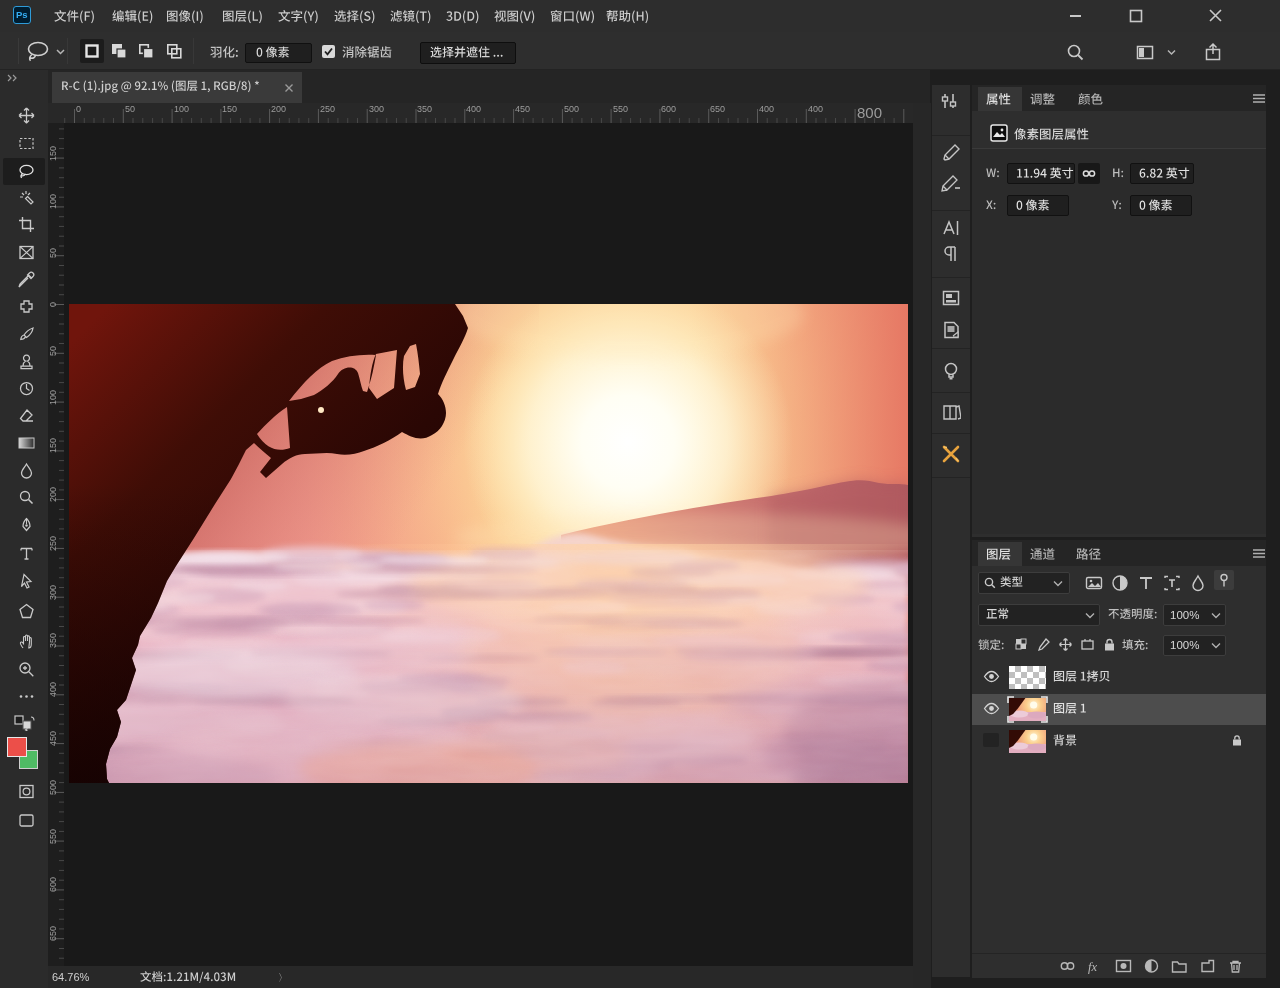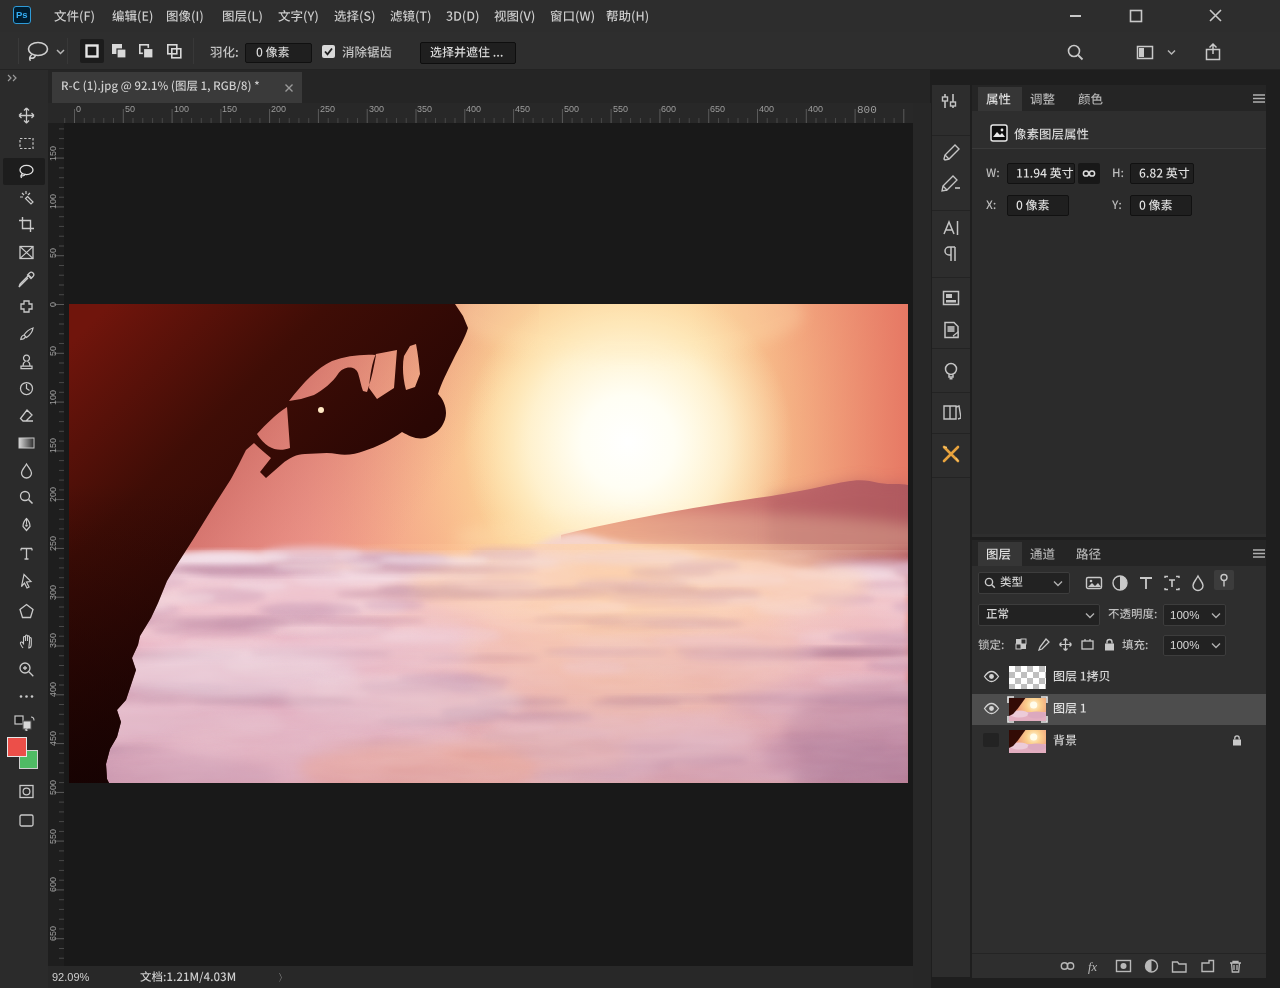--- a/index.html
+++ b/index.html
@@ -207,21 +207,21 @@
     <div class="lat" style="left:369px;top:104px;font-size:9px;color:#9c9c9c;">300</div>
     <div class="lat" style="left:417px;top:104px;font-size:9px;color:#9c9c9c;">350</div>
     <div class="lat" style="left:466px;top:104px;font-size:9px;color:#9c9c9c;">400</div>
     <div class="lat" style="left:515px;top:104px;font-size:9px;color:#9c9c9c;">450</div>
     <div class="lat" style="left:564px;top:104px;font-size:9px;color:#9c9c9c;">500</div>
     <div class="lat" style="left:613px;top:104px;font-size:9px;color:#9c9c9c;">550</div>
     <div class="lat" style="left:661px;top:104px;font-size:9px;color:#9c9c9c;">600</div>
     <div class="lat" style="left:710px;top:104px;font-size:9px;color:#9c9c9c;">650</div>
     <div class="lat" style="left:759px;top:104px;font-size:9px;color:#9c9c9c;">400</div>
     <div class="lat" style="left:808px;top:104px;font-size:9px;color:#9c9c9c;">400</div>
-    <div class="lat" style="left:857px;top:104px;font-size:11px;color:#9c9c9c;font-family:Liberation Mono, monospace;">800</div>
+    <div class="lat" style="left:857px;top:104px;font-size:15px;color:#9c9c9c;">800</div>
     <svg class="abs" style="left:48px;top:123px" width="16" height="843" viewBox="0 0 16 843">
       <rect x="11" y="5.4" width="5" height="1" fill="#484848"></rect>
       <rect x="11" y="15.1" width="5" height="1" fill="#484848"></rect>
       <rect x="11" y="24.9" width="5" height="1" fill="#484848"></rect>
       <rect x="6" y="34.6" width="14" height="1" fill="#5a5a5a"></rect>
       <rect x="11" y="44.4" width="5" height="1" fill="#484848"></rect>
       <rect x="11" y="54.2" width="5" height="1" fill="#484848"></rect>
       <rect x="11" y="63.9" width="5" height="1" fill="#484848"></rect>
       <rect x="11" y="73.7" width="5" height="1" fill="#484848"></rect>
       <rect x="6" y="83.4" width="14" height="1" fill="#5a5a5a"></rect>
@@ -602,21 +602,21 @@
 <ellipse cx="260" cy="262" rx="55" ry="5" fill="#f2e2ea" opacity="0.6" filter="url(#pb3)"></ellipse>
 <ellipse cx="365" cy="256" rx="55" ry="5" fill="#f4e6ee" opacity="0.55" filter="url(#pb3)"></ellipse>
 <rect x="0" y="300" width="839" height="179" fill="url(#pbrd)" opacity="0.5"></rect>
 </g>
 
 <path fill-rule="evenodd" fill="url(#pcliffg)" d="M386,0 L394,12 L399,24 C396,34 390,44 384,56 C378,68 372,80 369,90 C374,95 377,102 377,109 C377,118 371,127 363,131 C352,138 342,133 333,128 C322,136 308,143 295,147 C287,150 277,152 268,150 C258,148 247,150 236,150 C228,150 220,154 213,160 L197,174 L191,168 L202,154 C196,149 190,144 185,139 L177,146 C172,156 167,166 162,175 L146,200 L125,234 L107,262 L98,277 L89,299 L82,314 L71,332 L69,341 L63,354 L67,366 L63,378 L57,396 L48,406 L52,418 L48,433 L41,445 L37,460 L38,475 L40,479 L0,479 L0,0 Z M188,130 C197,120 207,110 218,103 L221,144 C210,148 198,146 188,130 Z M220,97 C235,78 248,64 263,57 C277,52 292,50 307,51 C305,62 303,74 298,88 L294,87 C292,82 291,75 289,69 C286,61 274,62 269,70 C264,78 254,86 245,91 L232,95 Z M307,50 L328,46 C327,58 326,72 325,84 L308,95 L300,84 C301,72 303,58 307,50 Z M341,42 L347,40 C349,50 350,60 351,70 L346,83 L337,86 C334,75 333,62 335,52 Z"></path>
 <path fill-rule="evenodd" fill="url(#pcliffd)" d="M386,0 L394,12 L399,24 C396,34 390,44 384,56 C378,68 372,80 369,90 C374,95 377,102 377,109 C377,118 371,127 363,131 C352,138 342,133 333,128 C322,136 308,143 295,147 C287,150 277,152 268,150 C258,148 247,150 236,150 C228,150 220,154 213,160 L197,174 L191,168 L202,154 C196,149 190,144 185,139 L177,146 C172,156 167,166 162,175 L146,200 L125,234 L107,262 L98,277 L89,299 L82,314 L71,332 L69,341 L63,354 L67,366 L63,378 L57,396 L48,406 L52,418 L48,433 L41,445 L37,460 L38,475 L40,479 L0,479 L0,0 Z M188,130 C197,120 207,110 218,103 L221,144 C210,148 198,146 188,130 Z M220,97 C235,78 248,64 263,57 C277,52 292,50 307,51 C305,62 303,74 298,88 L294,87 C292,82 291,75 289,69 C286,61 274,62 269,70 C264,78 254,86 245,91 L232,95 Z M307,50 L328,46 C327,58 326,72 325,84 L308,95 L300,84 C301,72 303,58 307,50 Z M341,42 L347,40 C349,50 350,60 351,70 L346,83 L337,86 C334,75 333,62 335,52 Z"></path>
 <circle cx="252" cy="106" r="3" fill="#ffe9c4"></circle>
 </svg></div>
     <div class="abs" style="left:48px;top:966px;width:882px;height:22px;background:#282828"></div>
-    <div class="lat" style="left:52px;top:971px;font-size:11px;color:#cfcfcf;">92.09%</div>
+    <div class="lat" style="left:52px;top:971px;font-size:11px;color:#cfcfcf;">64.76%</div>
     <svg style="position:absolute;left:140px;top:970px;overflow:visible" width="99" height="16" viewBox="0 -10.12 99 14.38">
       <path fill="#cfcfcf" d="M8.2 -7.2 9.3 -6.9Q8.6 -4.8 7.4 -3.3Q6.3 -1.8 4.7 -0.7Q3.1 0.3 1.0 0.9Q1.0 0.8 0.9 0.6Q0.7 0.4 0.6 0.2Q0.5 0.0 0.4 -0.1Q2.4 -0.6 3.9 -1.6Q5.5 -2.5 6.5 -3.9Q7.5 -5.3 8.2 -7.2ZM3.3 -7.2Q3.9 -5.4 5.0 -4.0Q6.1 -2.6 7.6 -1.6Q9.2 -0.6 11.2 -0.1Q11.1 -0.0 10.9 0.2Q10.8 0.4 10.7 0.5Q10.5 0.7 10.4 0.9Q8.4 0.3 6.8 -0.8Q5.2 -1.8 4.1 -3.4Q3.0 -4.9 2.3 -6.8ZM0.5 -7.7H11.0V-6.7H0.5ZM4.8 -9.5 6.0 -9.8Q6.2 -9.4 6.5 -8.9Q6.7 -8.4 6.8 -8.0L5.6 -7.7Q5.5 -8.0 5.3 -8.5Q5.1 -9.0 4.8 -9.5Z M12.0 -7.3H16.0V-6.3H12.0ZM13.6 -9.7H14.6V1.0H13.6ZM13.5 -6.6 14.2 -6.4Q14.0 -5.7 13.8 -5.0Q13.7 -4.2 13.4 -3.5Q13.2 -2.8 12.9 -2.2Q12.6 -1.6 12.3 -1.1Q12.2 -1.3 12.0 -1.6Q11.9 -1.9 11.8 -2.1Q12.0 -2.5 12.3 -3.0Q12.6 -3.5 12.8 -4.2Q13.0 -4.8 13.2 -5.4Q13.4 -6.0 13.5 -6.6ZM14.6 -5.9Q14.7 -5.8 14.9 -5.5Q15.1 -5.2 15.4 -4.8Q15.6 -4.5 15.8 -4.2Q16.0 -3.9 16.1 -3.8L15.5 -3.0Q15.4 -3.2 15.2 -3.5Q15.0 -3.9 14.8 -4.2Q14.6 -4.6 14.4 -4.9Q14.2 -5.2 14.1 -5.4ZM18.6 -9.7H19.6V-5.0H18.6ZM21.2 -9.0 22.3 -8.7Q22.1 -8.2 21.8 -7.7Q21.6 -7.2 21.4 -6.7Q21.2 -6.3 21.0 -5.9L20.1 -6.2Q20.3 -6.6 20.5 -7.0Q20.7 -7.5 20.9 -8.0Q21.1 -8.5 21.2 -9.0ZM16.0 -8.7 16.9 -9.0Q17.1 -8.6 17.3 -8.1Q17.5 -7.6 17.7 -7.2Q17.8 -6.7 17.9 -6.4L17.0 -6.0Q16.9 -6.3 16.7 -6.8Q16.6 -7.3 16.4 -7.8Q16.2 -8.2 16.0 -8.7ZM16.0 -5.5H22.1V0.8H21.0V-4.4H16.0ZM16.2 -3.1H21.4V-2.2H16.2ZM15.7 -0.8H21.4V0.2H15.7Z M24.7 -4.4Q24.3 -4.4 24.1 -4.6Q23.8 -4.9 23.8 -5.3Q23.8 -5.7 24.1 -6.0Q24.3 -6.2 24.7 -6.2Q25.1 -6.2 25.3 -6.0Q25.6 -5.7 25.6 -5.3Q25.6 -4.9 25.3 -4.6Q25.1 -4.4 24.7 -4.4ZM24.7 0.2Q24.3 0.2 24.1 -0.1Q23.8 -0.4 23.8 -0.8Q23.8 -1.2 24.1 -1.5Q24.3 -1.7 24.7 -1.7Q25.1 -1.7 25.3 -1.5Q25.6 -1.2 25.6 -0.8Q25.6 -0.4 25.3 -0.1Q25.1 0.2 24.7 0.2Z M27.4 0.0V-1.1H29.3V-7.0H27.7V-7.8Q28.3 -7.9 28.8 -8.1Q29.2 -8.2 29.6 -8.5H30.6V-1.1H32.2V0.0Z M34.7 0.2Q34.3 0.2 34.1 -0.1Q33.8 -0.4 33.8 -0.8Q33.8 -1.2 34.1 -1.5Q34.3 -1.7 34.7 -1.7Q35.1 -1.7 35.3 -1.5Q35.6 -1.2 35.6 -0.8Q35.6 -0.4 35.3 -0.1Q35.1 0.2 34.7 0.2Z M36.9 0.0V-0.8Q38.2 -1.9 39.0 -2.8Q39.8 -3.7 40.3 -4.5Q40.7 -5.3 40.7 -6.0Q40.7 -6.5 40.5 -6.8Q40.4 -7.2 40.1 -7.4Q39.7 -7.6 39.3 -7.6Q38.8 -7.6 38.4 -7.3Q37.9 -7.0 37.6 -6.6L36.8 -7.4Q37.4 -8.0 38.0 -8.3Q38.6 -8.6 39.4 -8.6Q40.2 -8.6 40.8 -8.3Q41.4 -8.0 41.7 -7.4Q42.0 -6.9 42.0 -6.1Q42.0 -5.3 41.6 -4.4Q41.2 -3.6 40.5 -2.8Q39.8 -1.9 38.9 -1.0Q39.2 -1.1 39.6 -1.1Q40.0 -1.1 40.3 -1.1H42.4V0.0Z M43.9 0.0V-1.1H45.8V-7.0H44.3V-7.8Q44.9 -7.9 45.3 -8.1Q45.8 -8.2 46.1 -8.5H47.1V-1.1H48.8V0.0Z M50.6 0.0V-8.5H52.2L53.7 -4.2Q53.9 -3.8 54.0 -3.3Q54.1 -2.9 54.3 -2.5H54.3Q54.5 -2.9 54.6 -3.3Q54.8 -3.8 54.9 -4.2L56.4 -8.5H58.0V0.0H56.7V-4.2Q56.7 -4.6 56.8 -5.0Q56.8 -5.5 56.8 -6.0Q56.9 -6.4 56.9 -6.8H56.8L56.2 -4.8L54.7 -0.8H53.9L52.4 -4.8L51.7 -6.8H51.7Q51.7 -6.4 51.7 -6.0Q51.8 -5.5 51.8 -5.0Q51.8 -4.6 51.8 -4.2V0.0Z M59.2 2.1 62.4 -9.2H63.3L60.1 2.1Z M67.4 0.0V-5.5Q67.4 -5.9 67.5 -6.3Q67.5 -6.8 67.5 -7.2H67.5Q67.3 -6.8 67.1 -6.5Q67.0 -6.2 66.8 -5.9L65.1 -3.3H69.8V-2.3H63.8V-3.2L67.1 -8.5H68.7V0.0Z M71.8 0.2Q71.4 0.2 71.2 -0.1Q70.9 -0.4 70.9 -0.8Q70.9 -1.2 71.2 -1.5Q71.4 -1.7 71.8 -1.7Q72.2 -1.7 72.5 -1.5Q72.7 -1.2 72.7 -0.8Q72.7 -0.4 72.5 -0.1Q72.2 0.2 71.8 0.2Z M76.8 0.2Q76.0 0.2 75.4 -0.3Q74.8 -0.8 74.4 -1.8Q74.1 -2.8 74.1 -4.3Q74.1 -5.7 74.4 -6.7Q74.8 -7.7 75.4 -8.1Q76.0 -8.6 76.8 -8.6Q77.6 -8.6 78.3 -8.1Q78.9 -7.7 79.2 -6.7Q79.5 -5.7 79.5 -4.3Q79.5 -2.8 79.2 -1.8Q78.9 -0.8 78.3 -0.3Q77.6 0.2 76.8 0.2ZM76.8 -0.9Q77.2 -0.9 77.6 -1.2Q77.9 -1.6 78.1 -2.3Q78.3 -3.0 78.3 -4.3Q78.3 -5.5 78.1 -6.2Q77.9 -6.9 77.6 -7.3Q77.2 -7.6 76.8 -7.6Q76.4 -7.6 76.1 -7.3Q75.7 -6.9 75.5 -6.2Q75.3 -5.5 75.3 -4.3Q75.3 -3.0 75.5 -2.3Q75.7 -1.6 76.1 -1.2Q76.4 -0.9 76.8 -0.9Z M83.2 0.2Q82.5 0.2 82.0 -0.0Q81.5 -0.2 81.1 -0.4Q80.7 -0.7 80.4 -1.0L81.1 -1.9Q81.4 -1.5 81.9 -1.2Q82.4 -0.9 83.1 -0.9Q83.5 -0.9 83.9 -1.1Q84.3 -1.3 84.5 -1.6Q84.7 -1.9 84.7 -2.3Q84.7 -2.8 84.4 -3.2Q84.2 -3.5 83.7 -3.7Q83.1 -3.9 82.2 -3.9V-4.9Q83.0 -4.9 83.5 -5.1Q84.0 -5.3 84.2 -5.6Q84.4 -5.9 84.4 -6.3Q84.4 -6.9 84.0 -7.2Q83.7 -7.6 83.1 -7.6Q82.6 -7.6 82.2 -7.3Q81.8 -7.1 81.4 -6.8L80.7 -7.6Q81.2 -8.1 81.8 -8.3Q82.4 -8.6 83.1 -8.6Q83.9 -8.6 84.5 -8.4Q85.1 -8.1 85.4 -7.6Q85.7 -7.1 85.7 -6.4Q85.7 -5.7 85.3 -5.2Q84.9 -4.7 84.3 -4.5V-4.4Q84.7 -4.3 85.1 -4.0Q85.5 -3.7 85.8 -3.3Q86.0 -2.8 86.0 -2.3Q86.0 -1.5 85.6 -1.0Q85.2 -0.4 84.6 -0.1Q83.9 0.2 83.2 0.2Z M87.8 0.0V-8.5H89.3L90.8 -4.2Q91.0 -3.8 91.1 -3.3Q91.3 -2.9 91.4 -2.5H91.5Q91.6 -2.9 91.7 -3.3Q91.9 -3.8 92.0 -4.2L93.5 -8.5H95.1V0.0H93.8V-4.2Q93.8 -4.6 93.9 -5.0Q93.9 -5.5 93.9 -6.0Q94.0 -6.4 94.0 -6.8H94.0L93.3 -4.8L91.8 -0.8H91.0L89.5 -4.8L88.8 -6.8H88.8Q88.8 -6.4 88.9 -6.0Q88.9 -5.5 88.9 -5.0Q89.0 -4.6 89.0 -4.2V0.0Z"></path>
     </svg>
     <div class="lat" style="left:278px;top:971px;font-size:10px;color:#b0b0b0;">〉</div>
     <div class="abs" style="left:930px;top:70px;width:350px;height:918px;background:#1e1e1e"></div>
     <div class="abs" style="left:913px;top:103px;width:18px;height:885px;background:#272727"></div>
     <div class="abs" style="left:932px;top:85px;width:38px;height:892px;background:#2b2b2b"></div>
     <div class="abs" style="left:932px;top:85px;width:38px;height:892px;background:#2d2d2d"></div>
     <div class="abs" style="left:932px;top:135px;width:38px;height:1px;background:#232323"></div>
     <div class="abs" style="left:932px;top:210px;width:38px;height:1px;background:#232323"></div>

